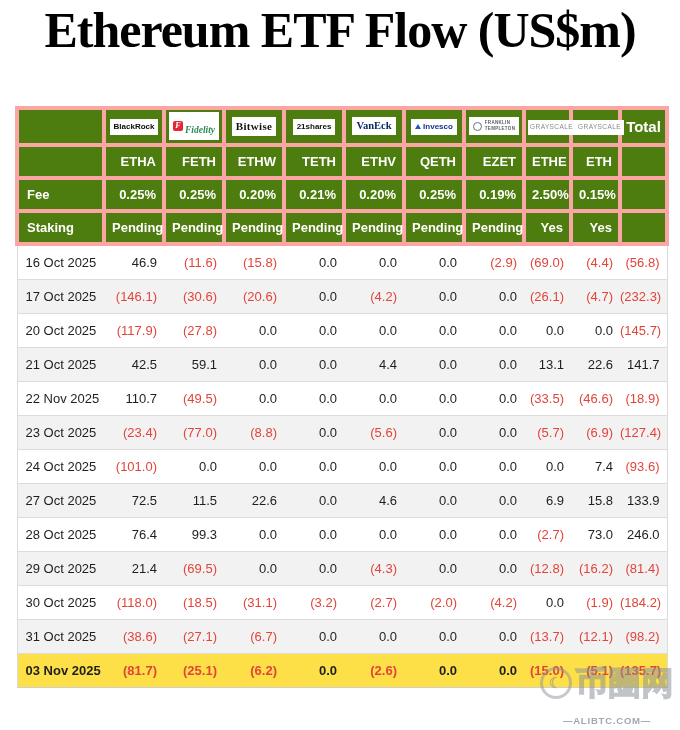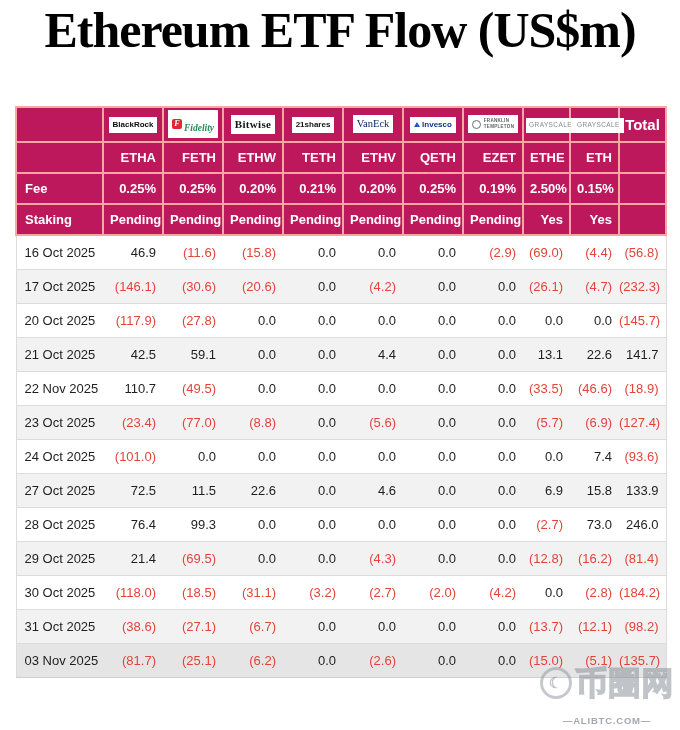--- a/index.html
+++ b/index.html
@@ -12,60 +12,60 @@
   }
 
   table.etf{border-collapse:collapse;table-layout:fixed;width:650px;margin:46px 0 0 15px;}
   col.c-date{width:87px}
   col.c-std{width:60px}
   col.c-sm1{width:47px}
   col.c-sm2{width:49px}
   col.c-sm3{width:47px}
 
   thead th{
-    background:#be185d;border:2px solid #fca5a5;color:#ffffff;
+    background:#4d7c0f;border:4px solid #fca5a5;color:#ffffff;
     font-size:13px;font-weight:bold;padding:0 6px;text-align:right;vertical-align:middle;
   }
   thead tr.logo-row th{height:33px;text-align:center;padding:0 2px;}
   thead tr.hdr-row th{height:29px;margin-top:36px;}
   thead th.lbl{text-align:left;padding-left:8px;}
   thead th.total-h{font-size:15px;text-align:right;padding-right:7px;}
 
   .badge{display:inline-flex;align-items:center;justify-content:center;gap:2px;
     background:#ffffff;padding:4px 4px;line-height:1;white-space:nowrap;max-width:100%;}
   .badge .t{display:inline-block;}
   .blackrock .t{font-size:8px;font-weight:800;color:#0a0a0a;}
   .fidelity .fbox{display:inline-flex;align-items:center;justify-content:center;width:10px;height:10px;
     background:#e32636;border-radius:2px;color:#fff;font-size:8px;font-weight:bold;font-style:italic;
     font-family:"Liberation Serif",serif;}
   .fidelity .t{font-size:9.5px;font-weight:bold;font-style:italic;color:#2e8b57;
     font-family:"Liberation Serif",serif;margin-top:10px;}
   .bitwise .t{font-size:11px;color:#151515;font-family:"Liberation Serif",serif;letter-spacing:.3px;}
   .shares21 .t{font-size:8px;font-weight:bold;color:#111;}
-  .vaneck .t{font-size:10.5px;font-weight:normal;color:#0a2a66;font-family:"Liberation Serif",serif;}
+  .vaneck .t{font-size:10.5px;font-weight:bold;color:#0a2a66;font-family:"Liberation Serif",serif;}
   .invesco .tri{width:0;height:0;border-left:3px solid transparent;border-right:3px solid transparent;
     border-bottom:5px solid #2456c8;display:inline-block;}
   .invesco .t{font-size:8px;font-weight:bold;color:#13338a;}
   .franklin{gap:3px;}
   .franklin .circ{width:7px;height:7px;border:1.5px solid #6a6f76;border-radius:50%;display:inline-block;}
   .franklin .stack{display:inline-flex;flex-direction:column;align-items:flex-start;gap:1px;}
   .franklin .stack .t{font-size:4.5px;font-weight:bold;color:#5a5f66;letter-spacing:.3px;line-height:1;}
   .grayscale .t{font-size:6.5px;color:#85898e;letter-spacing:.4px;font-weight:500;}
 
   tbody td{
     height:33px;border-top:1px solid #dcdcdc;font-size:13px;color:#1e1e1e;
     padding:0 7px 0 0;text-align:right;vertical-align:middle;background:#ffffff;
   }
   tbody td.rl{text-align:left;padding:0 0 0 8px;}
   tbody td:first-child{border-left:1px solid #dcdcdc;}
   tbody td:last-child{border-right:1px solid #dcdcdc;}
   tbody tr:last-child td{border-bottom:1px solid #cfcfcf;}
   tbody tr.row-seed td{background:#e9edf9;}
   tbody tr.row-alt td{background:#f2f2f2;}
-  tbody tr.row-latest td{background:#e5e5e5;}
+  tbody tr.row-latest td{background:#fde047;font-weight:bold;}
   td.neg{color:#e2443a;}
 
   .watermark{position:absolute;right:2px;bottom:4px;width:142px;
     display:flex;flex-direction:column;align-items:center;pointer-events:none;}
   .wm-top{display:flex;align-items:center;gap:4px;}
   .wm-circle{width:26px;height:26px;border:3px solid rgba(140,145,155,.5);border-radius:50%;
     display:flex;align-items:center;justify-content:center;color:rgba(140,145,155,.55);
     font-size:15px;font-weight:bold;}
   .wm-cn{font-size:32px;font-weight:bold;color:transparent;
     -webkit-text-stroke:1.5px rgba(140,145,155,.55);letter-spacing:1px;line-height:1;}
@@ -302,21 +302,21 @@
       <tr class="row-white">
         <td class="rl">30 Oct 2025</td>
         <td class="neg">(118.0)</td>
         <td class="neg">(18.5)</td>
         <td class="neg">(31.1)</td>
         <td class="neg">(3.2)</td>
         <td class="neg">(2.7)</td>
         <td class="neg">(2.0)</td>
         <td class="neg">(4.2)</td>
         <td>0.0</td>
-        <td class="neg">(2.8)</td>
+        <td class="neg">(1.9)</td>
         <td class="neg">(184.2)</td>
       </tr>
       <tr class="row-alt">
         <td class="rl">31 Oct 2025</td>
         <td class="neg">(38.6)</td>
         <td class="neg">(27.1)</td>
         <td class="neg">(6.7)</td>
         <td>0.0</td>
         <td>0.0</td>
         <td>0.0</td>

